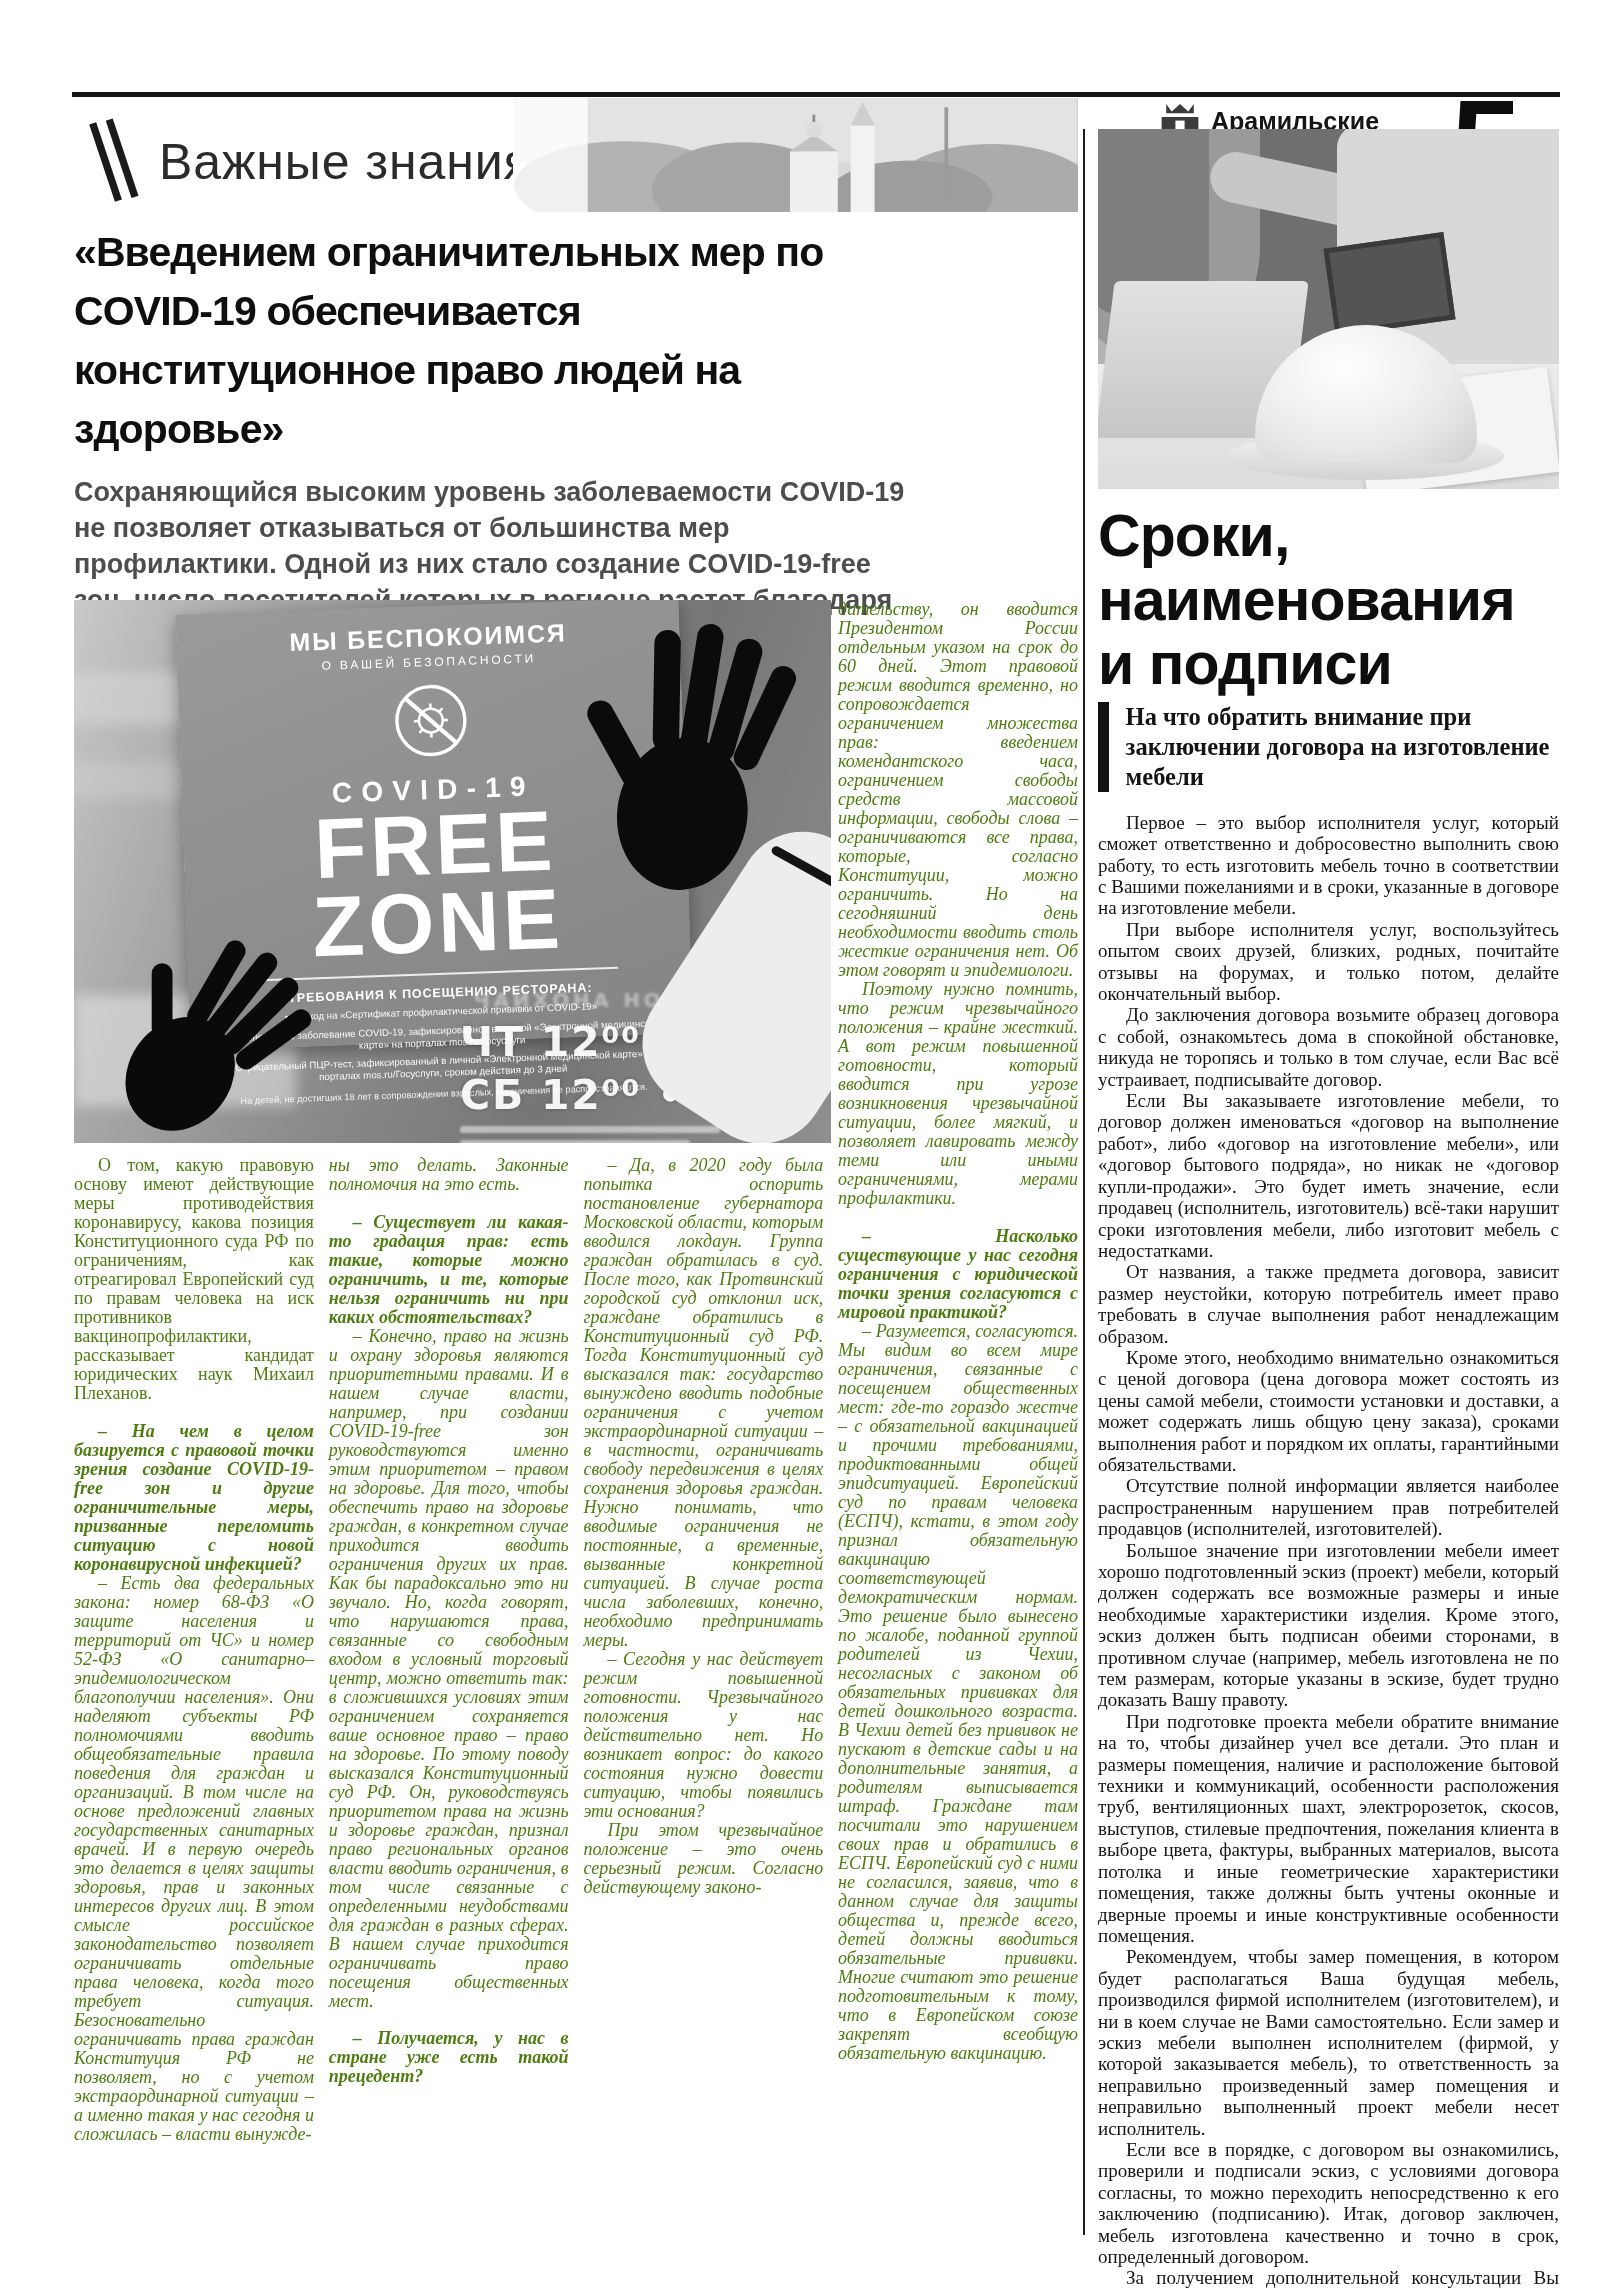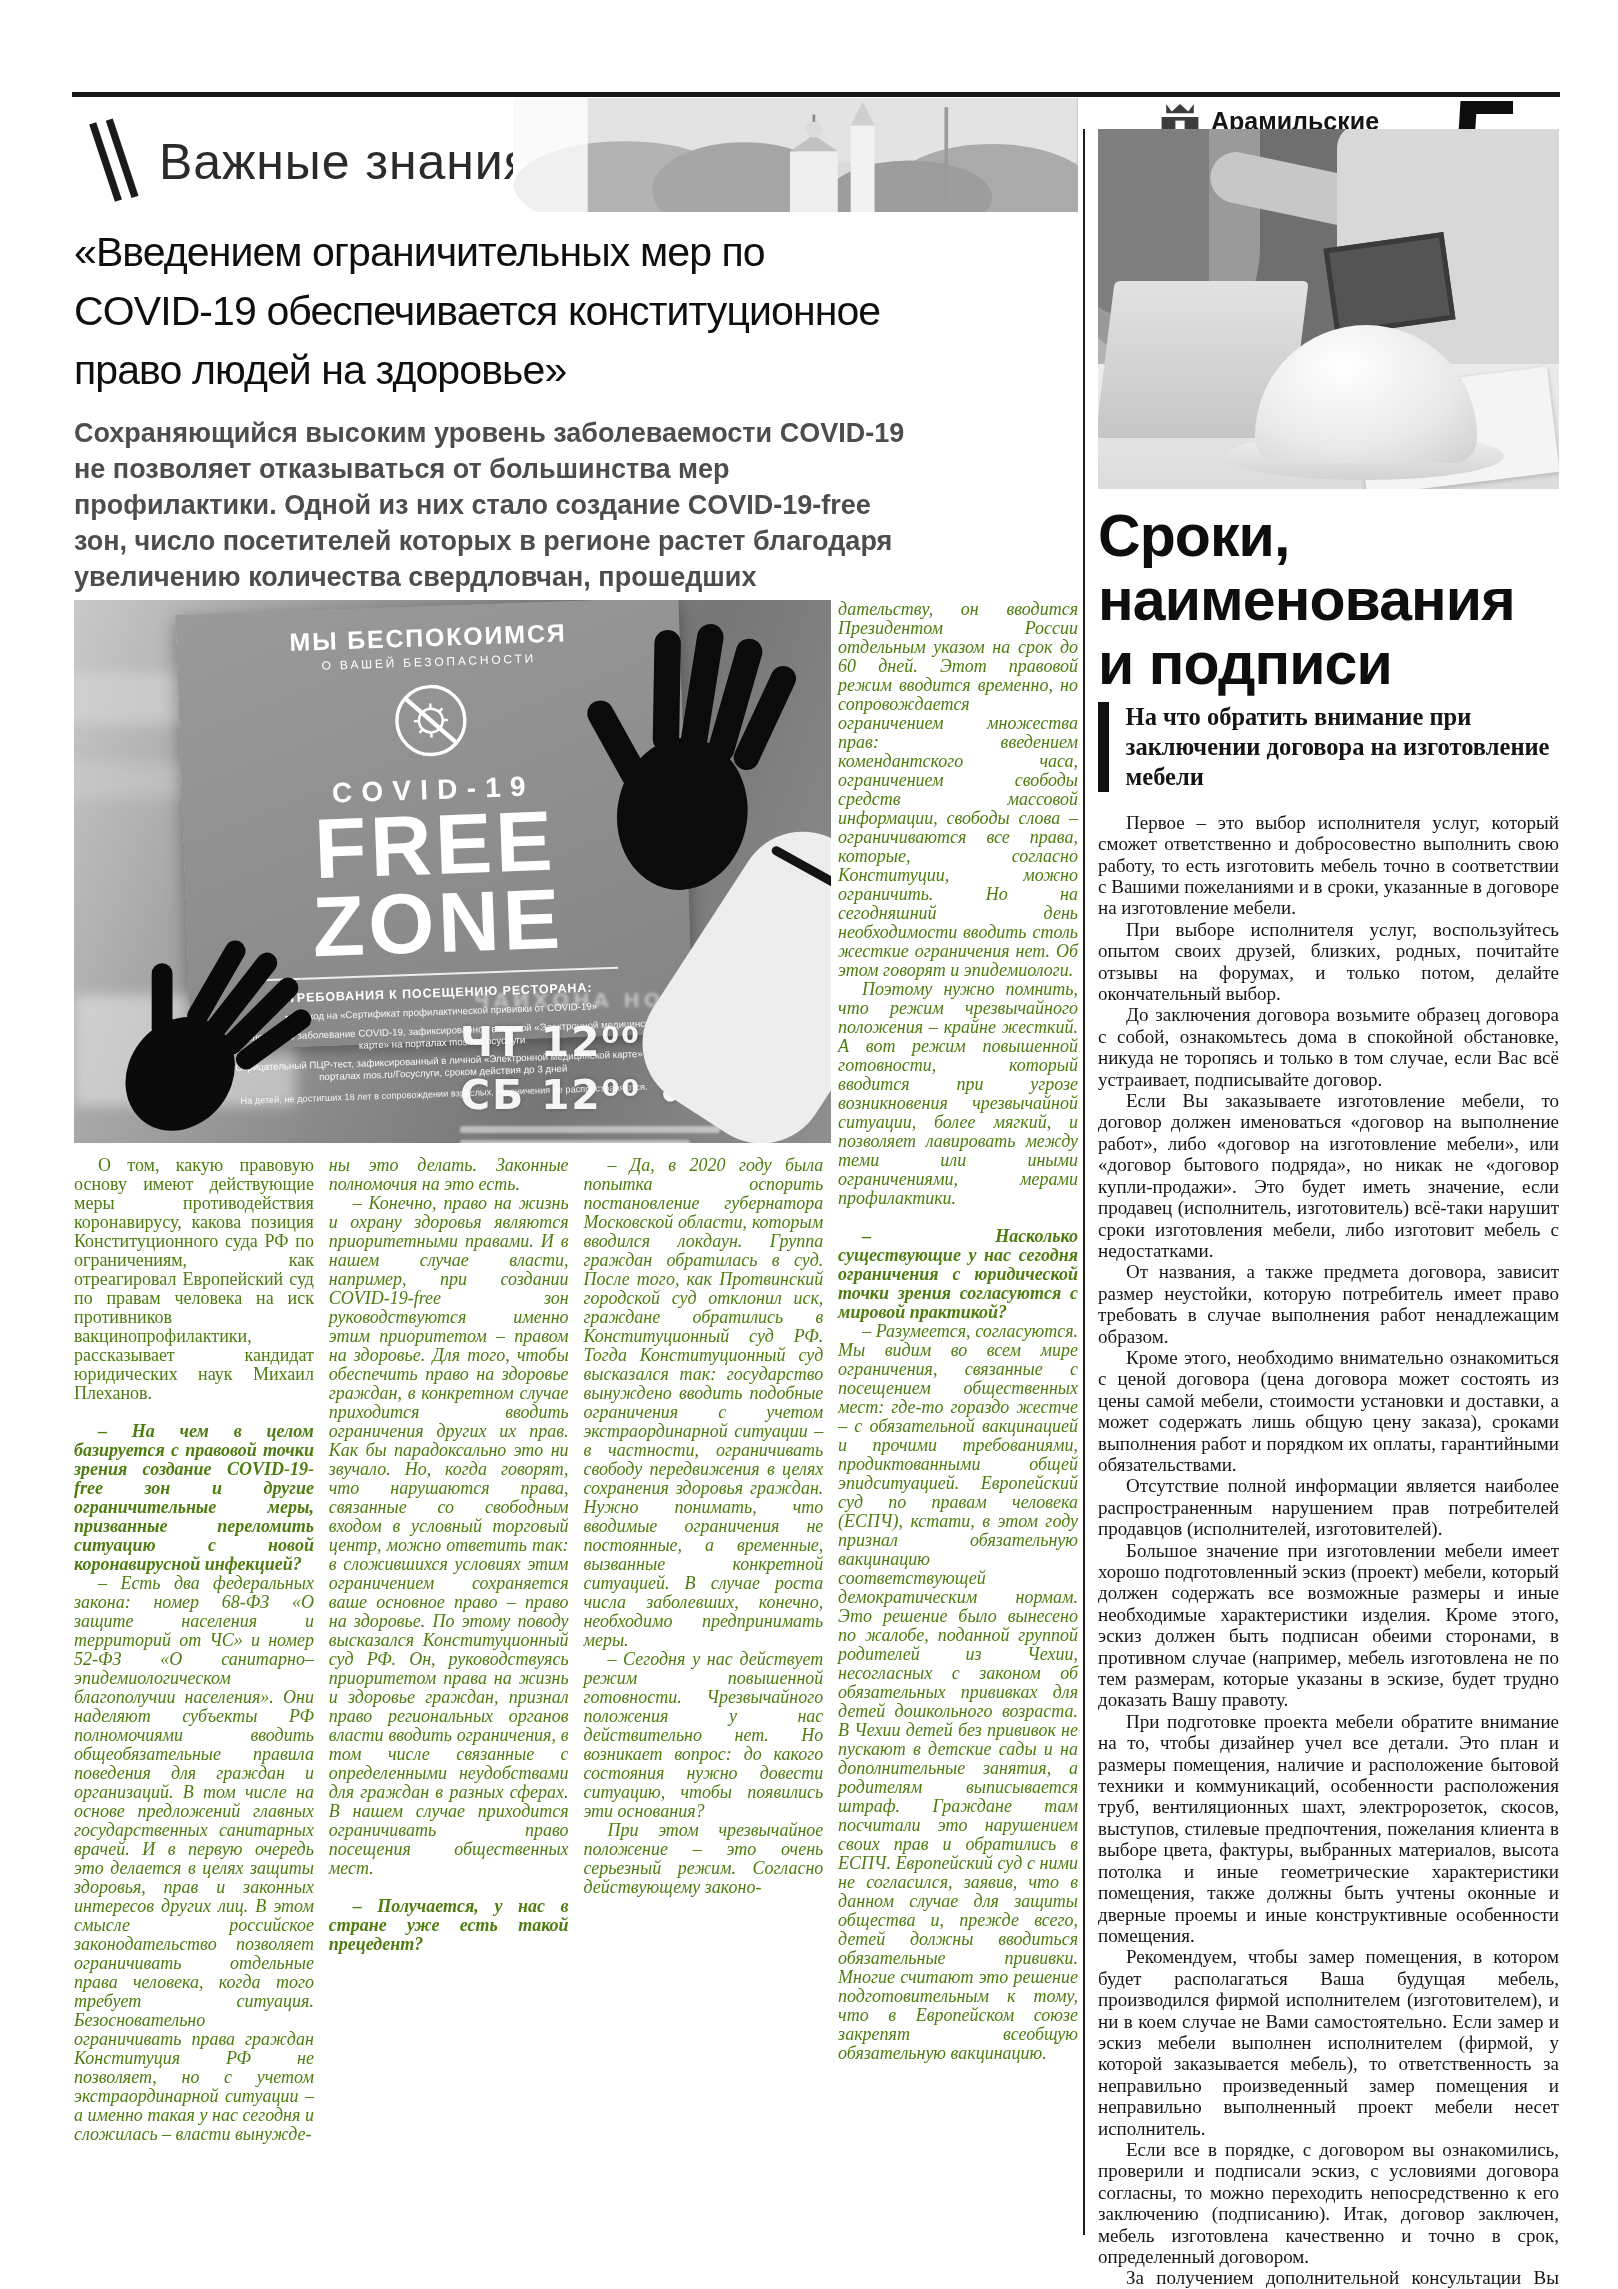--- a/index.html
+++ b/index.html
@@ -21,21 +21,21 @@
   .brand-top{position:absolute;left:1211px;top:107px;font-family:"Liberation Sans",sans-serif;font-weight:700;font-size:25px;color:#151515;}
   .brand-main{position:absolute;left:1207px;top:129px;font-family:"Liberation Sans",sans-serif;font-weight:900;font-size:59px;
     color:#8d8d8d;-webkit-text-stroke:1.8px #474747;text-shadow:3.7px 3.7px 0 rgba(70,70,70,.4);letter-spacing:2.8px;}
   .issue{position:absolute;left:1157px;top:181px;font-size:26px;color:#111;}
   .page-num{position:absolute;left:1451px;top:81px;font-family:"Liberation Sans",sans-serif;font-weight:900;font-size:127px;line-height:1;color:#0d0d0d;}
 
   .divider-v{position:absolute;left:1083px;top:129px;width:1.8px;height:2106px;background:#1d1d1d;}
 
   
   .main-article{position:absolute;left:74px;top:223px;width:1004px;}
-  .headline{margin:0 0 14.8px;width:835px;font-family:"Liberation Sans",sans-serif;font-weight:400;
+  .headline{margin:0 0 14.8px;width:835px;font-family:"Liberation Sans",sans-serif;font-weight:700;
     font-size:41px;line-height:59px;letter-spacing:-0.9px;color:#0f0f0f;}
   .lead{margin:0;width:831px;font-family:"Liberation Sans",sans-serif;font-weight:700;
     font-size:27px;line-height:36px;color:#4d4d4d;}
 
   
   .photo{position:absolute;left:0;top:377px;width:757px;height:543px;overflow:hidden;
     background:linear-gradient(110deg,#c9c9c9 0%,#a6a6a6 22%,#8a8a8a 45%,#767676 68%,#8f8f8f 100%);}
   .refl{position:absolute;background:#d9d9d9;opacity:.55;filter:blur(6.5px);}
   .r1{left:-9.2px;top:72px;width:277px;height:52px;}
   .r2{left:-9.2px;top:162px;width:240px;height:37px;opacity:.35;}
@@ -221,20 +221,21 @@
     </figure>
 
     <div class="cols">
       <div class="col col-pad">
           <p class="intro">О том, какую правовую основу имеют действующие меры противодействия коронавирусу, какова позиция Конституционного суда РФ по ограничениям, как отреагировал Европейский суд по правам человека на иск противников вакцинопрофилактики, рассказывает кандидат юридических наук Михаил Плеханов.</p>
           <p class="q">– На чем в целом базируется с правовой точки зрения создание COVID-19-free зон и другие ограничительные меры, призванные переломить ситуацию с новой коронавирусной инфекцией?</p>
           <p class="a">– Есть два федеральных закона: номер 68-ФЗ «О защите населения и территорий от ЧС» и номер 52-ФЗ «О санитарно–эпидемиологическом благополучии населения». Они наделяют субъекты РФ полномочиями вводить общеобязательные правила поведения для граждан и организаций. В том числе на основе предложений главных государственных санитарных врачей. И в первую очередь это делается в целях защиты здоровья, прав и законных интересов других лиц. В этом смысле российское законодательство позволяет ограничивать отдельные права человека, когда того требует ситуация. Безосновательно ограничивать права граждан Конституция РФ не позволяет, но с учетом экстраординарной ситуации – а именно такая у нас сегодня и сложилась – власти вынужде-</p>
         </div>
       <div class="col col-pad">
           <p class="a cont">ны это делать. Законные полномочия на это есть.</p>
+          <p class="q">– Существует ли какая-то градация прав: есть такие, которые можно ограничить, и те, которые нельзя ограничить ни при каких обстоятельствах?</p>
           <p class="a">– Конечно, право на жизнь и охрану здоровья являются приоритетными правами. И в нашем случае власти, например, при создании COVID-19-free зон руководствуются именно этим приоритетом – правом на здоровье. Для того, чтобы обеспечить право на здоровье граждан, в конкретном случае приходится вводить ограничения других их прав. Как бы парадоксально это ни звучало. Но, когда говорят, что нарушаются права, связанные со свободным входом в условный торговый центр, можно ответить так: в сложившихся условиях этим ограничением сохраняется ваше основное право – право на здоровье. По этому поводу высказался Конституционный суд РФ. Он, руководствуясь приоритетом права на жизнь и здоровье граждан, признал право региональных органов власти вводить ограничения, в том числе связанные с определенными неудобствами для граждан в разных сферах. В нашем случае приходится ограничивать право посещения общественных мест.</p>
           <p class="q">– Получается, у нас в стране уже есть такой прецедент?</p>
         </div>
       <div class="col col-pad">
           <p class="a">– Да, в 2020 году была попытка оспорить постановление губернатора Московской области, которым вводился локдаун. Группа граждан обратилась в суд. После того, как Протвинский городской суд отклонил иск, граждане обратились в Конституционный суд РФ. Тогда Конституционный суд высказался так: государство вынуждено вводить подобные ограничения с учетом экстраординарной ситуации – в частности, ограничивать свободу передвижения в целях сохранения здоровья граждан. Нужно понимать, что вводимые ограничения не постоянные, а временные, вызванные конкретной ситуацией. В случае роста числа заболевших, конечно, необходимо предпринимать меры.</p>
           <p class="a">– Сегодня у нас действует режим повышенной готовности. Чрезвычайного положения у нас действительно нет. Но возникает вопрос: до какого состояния нужно довести ситуацию, чтобы появились эти основания?</p>
           <p class="a">При этом чрезвычайное положение – это очень серьезный режим. Согласно действующему законо-</p>
         </div>
       <div class="col">
           <p class="a cont">дательству, он вводится Президентом России отдельным указом на срок до 60 дней. Этот правовой режим вводится временно, но сопровождается ограничением множества прав: введением комендантского часа, ограничением свободы средств массовой информации, свободы слова – ограничиваются все права, которые, согласно Конституции, можно ограничить. Но на сегодняшний день необходимости вводить столь жесткие ограничения нет. Об этом говорят и эпидемиологи.</p>

